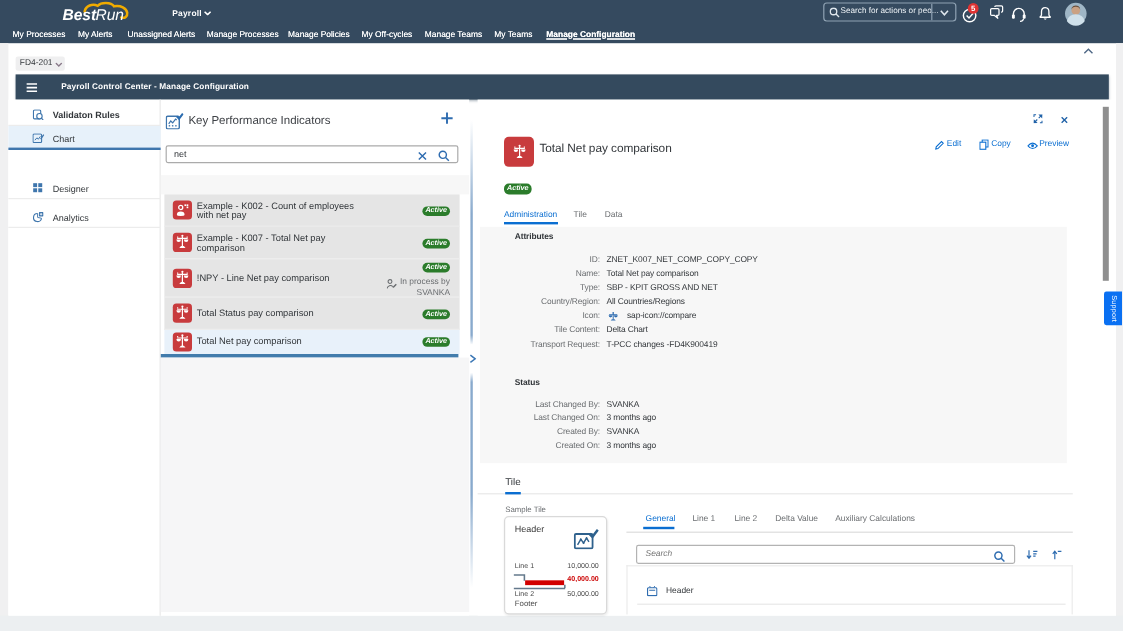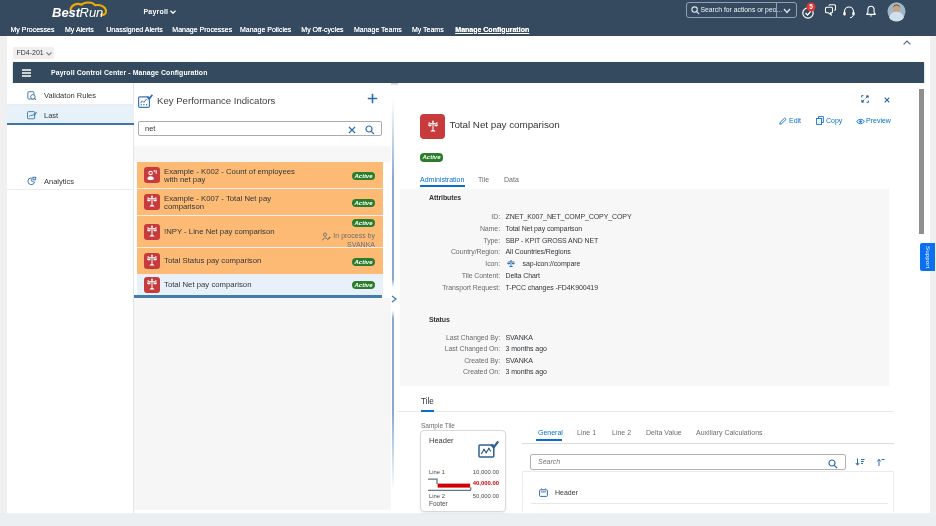--- a/index.html
+++ b/index.html
@@ -36,21 +36,21 @@
 #sidebar { left:7px; top:83px; width:127px; height:430px; background:#fff; border-right:1px solid #e5e5e5; }
 .sbitem { position:absolute; left:0; width:127px; height:20px; border-bottom:1px solid #ececec; }
 .sbitem .lbl { position:absolute; left:37px; top:6.5px; font-size:7.5px; color:#32363a; }
 .sbitem.sel { background:#e7f1fa; border-bottom:2px solid #3f76ad; }
 
 
 #listpanel { left:134px; top:83px; width:257px; height:430px; background:#fff; }
 #kpititle { left:157px; top:95px; font-size:9.6px; color:#3f4247; }
 #lsearch { left:138px; top:121px; width:244px; height:15px; border:1px solid #ababab; border-radius:2px; font-size:7.5px; color:#32363a; line-height:13.5px; padding-left:6px; }
 #grayband { left:134px; top:146px; width:257px; height:16px; background:#f7f7f7; }
-.li { position:absolute; left:137px; width:246px; background:#fdba74; border-bottom:1px solid #ededed; }
+.li { position:absolute; left:137px; width:246px; background:#e5e5e5; border-bottom:1px solid #ededed; }
 .li.sel { background:#e8f1fa; }
 .li .ic { position:absolute; left:7px; top:50%; margin-top:-8px; width:16px; height:16px; border-radius:3px; background:#c83b3d; }
 .li .tt { position:absolute; left:27px; font-size:7.75px; color:#32363a; line-height:8.6px; }
 .badge { position:absolute; background:#2b7c2b; color:#fff; border-radius:4px; font-size:6px; font-weight:bold; font-style:italic; width:23px; height:8px; line-height:8px; text-align:center; }
 #selline { left:134px; top:295px; width:248px; height:2.5px; background:#427cac; }
 
 
 #split { left:391.8px; top:100px; width:2px; height:390px; background:linear-gradient(to bottom, rgba(137,170,205,0), #89aacd 20%, #89aacd 46%, rgba(137,170,205,0) 48%, rgba(137,170,205,0) 54%, #89aacd 56%, #89aacd 80%, rgba(137,170,205,0)); }
 
 
@@ -166,44 +166,53 @@
   </div>
 
 <div class="abs" id="pcc">
   <svg style="position:absolute;left:8.5px;top:6.5px" width="9" height="8" viewBox="0 0 9 8">
       <path d="M0 1 H9 M0 4 H9 M0 7 H9" stroke="#fff" stroke-width="1.3"></path>
     </svg>
   <div class="t">Payroll Control Center - Manage Configuration</div>
 </div>
 
 <div class="abs" id="sidebar">
-  <div class="sbitem" style="top:1.5px;">
+  <div class="sbitem" style="top:1.5px;font-weight:bold;">
     <svg style="position:absolute;left:20px;top:6px" width="9.5" height="9.5" viewBox="0 0 11 11">
         <rect x="1" y="0.8" width="7" height="8.5" rx="1" stroke="#3f76ad" fill="none" stroke-width="1.1"></rect>
         <circle cx="6.8" cy="6.8" r="2.6" stroke="#3f76ad" fill="#fff" stroke-width="1.1"></circle>
         <path d="M8.6 8.6 L10.4 10.4" stroke="#3f76ad" stroke-width="1.2"></path>
       </svg>
     <div class="lbl">Validaton Rules</div>
   </div>
   <div class="sbitem sel" style="top:21.5px;">
     <svg style="position:absolute;left:20px;top:6.5px" width="10" height="8.6" viewBox="0 0 12 10">
         <rect x="0.6" y="0.6" width="8.6" height="8.6" rx="1" stroke="#3f76ad" fill="none" stroke-width="1.1"></rect>
         <path d="M2.5 6.8 L4.5 4.5 L6 5.8 L8 3" stroke="#3f76ad" fill="none" stroke-width="1"></path>
         <path d="M8.2 5.8 L11.4 1.2" stroke="#3f76ad" stroke-width="1.3"></path>
       </svg>
-    <div class="lbl">Last</div>
+    <div class="lbl">Chart</div>
   </div>
   <div class="sbitem" style="top:43px;margin-top:44px;">
     <svg style="position:absolute;left:20px;top:6px" width="9.5" height="9.5" viewBox="0 0 11 11">
         <path d="M5 2.2 a3.9 3.9 0 1 0 3.8 4.6" stroke="#3f76ad" fill="none" stroke-width="1.1"></path>
         <path d="M5 6 V2.2 M5 6 L8.8 6.8" stroke="#3f76ad" fill="none" stroke-width="0.9"></path>
         <rect x="6.3" y="0.8" width="4.2" height="4.2" rx="0.6" fill="#3f76ad"></rect>
         <path d="M7.2 2.9 h2.4 M8.4 1.7 v2.4" stroke="#fff" stroke-width="0.8"></path>
       </svg>
     <div class="lbl">Analytics</div>
+  </div>
+  <div class="sbitem" style="top:63px;">
+    <svg style="position:absolute;left:20px;top:6px" width="9" height="9" viewBox="0 0 11 11">
+        <rect x="0.8" y="0.8" width="4" height="4" fill="#3f76ad"></rect>
+        <rect x="6" y="0.8" width="4" height="4" fill="#3f76ad"></rect>
+        <rect x="0.8" y="6" width="4" height="4" fill="#3f76ad"></rect>
+        <rect x="6" y="6" width="4" height="4" fill="#3f76ad"></rect>
+      </svg>
+    <div class="lbl">Designer</div>
   </div>
 </div>
 
 <div class="abs" id="listpanel"></div>
 <div class="abs" id="kpiicon" style="left:138px;top:94px">
 <svg width="15" height="14" viewBox="0 0 15 14">
       <rect x="0.6" y="2.8" width="10.8" height="10.6" rx="1.2" stroke="#3f76ad" fill="none" stroke-width="1.2"></rect>
       <path d="M2.6 9.2 L4.3 6.8 L5.9 8.4 L8.3 5.2 L9.3 6" stroke="#3f76ad" fill="none" stroke-width="1"></path>
       <circle cx="3.2" cy="10.8" r="0.7" fill="#3f76ad"></circle>
       <circle cx="5.9" cy="10.8" r="0.7" fill="#3f76ad"></circle>

